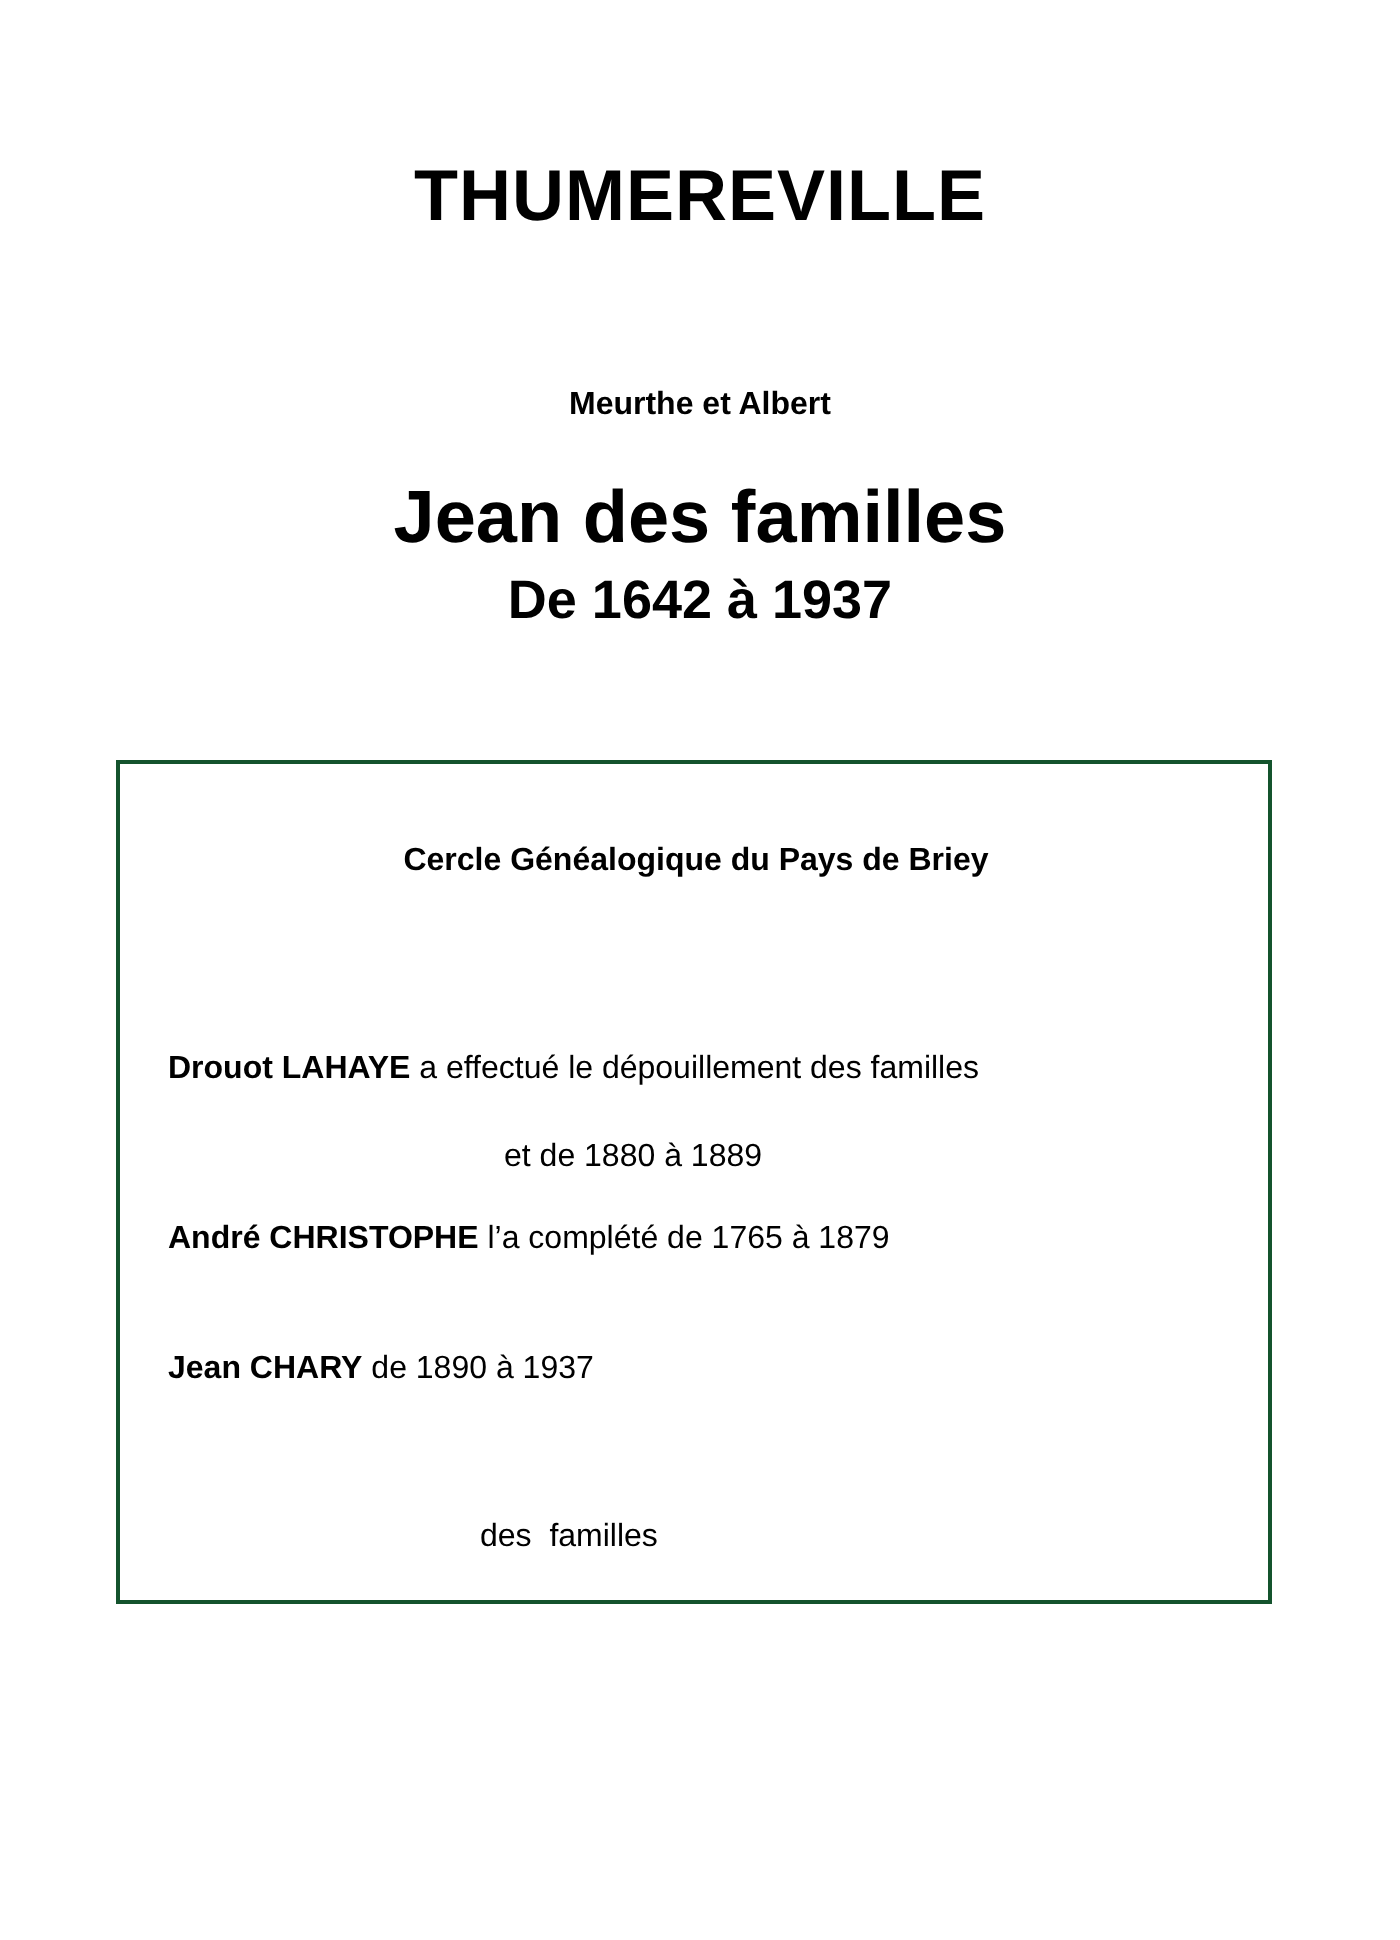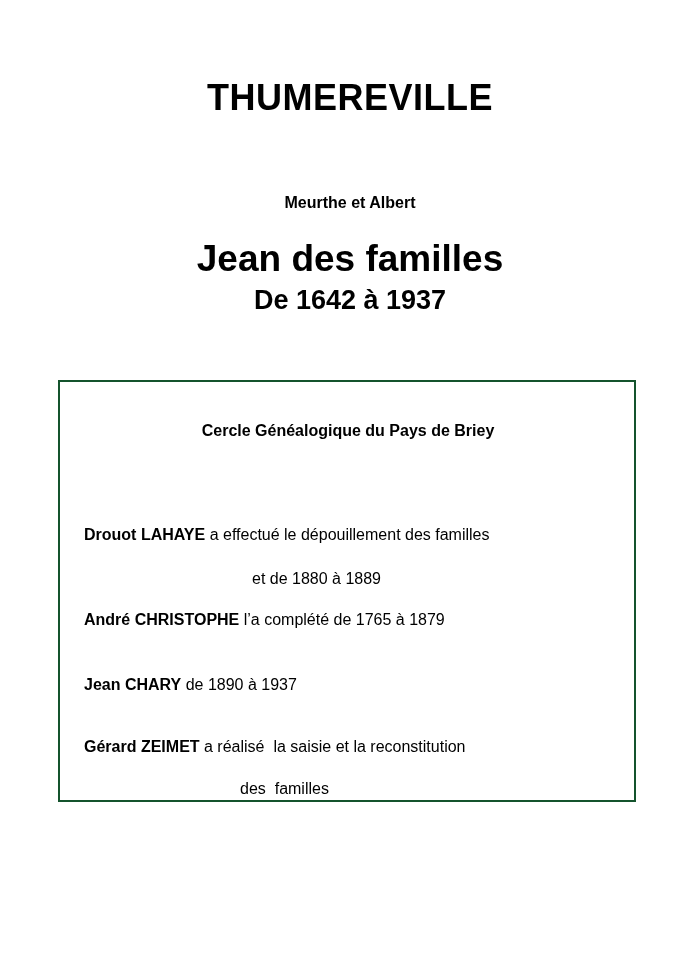--- a/index.html
+++ b/index.html
@@ -31,15 +31,14 @@
 <div class="abs box">
   <div class="org l1">Cercle Généalogique du Pays de Briey</div>
 
   <div class="credit" style="top:142px;"><b>Drouot LAHAYE</b><span> a effectué le dépouillement des familles</span></div>
   <div class="cont" style="top:186px;left:192px;">et de 1880 à 1889</div>
 
   <div class="credit" style="top:227px;"><b>André CHRISTOPHE</b><span> l’a complété de 1765 à 1879</span></div>
 
   <div class="credit" style="top:292px;text-align:center;"><b>Jean CHARY</b><span> de 1890 à 1937</span></div>
 
-  <div class="credit" style="top:354px;"><b>Gérard ZEIMET</b><span> a réalisé  la saisie et la reconstitution</span></div>
-  <div class="cont" style="top:376px;left:180px;margin-top:20px;">des  familles</div>
+  <div class="cont" style="top:376px;left:180px;">des  familles</div>
 </div>
 
 </body></html>

